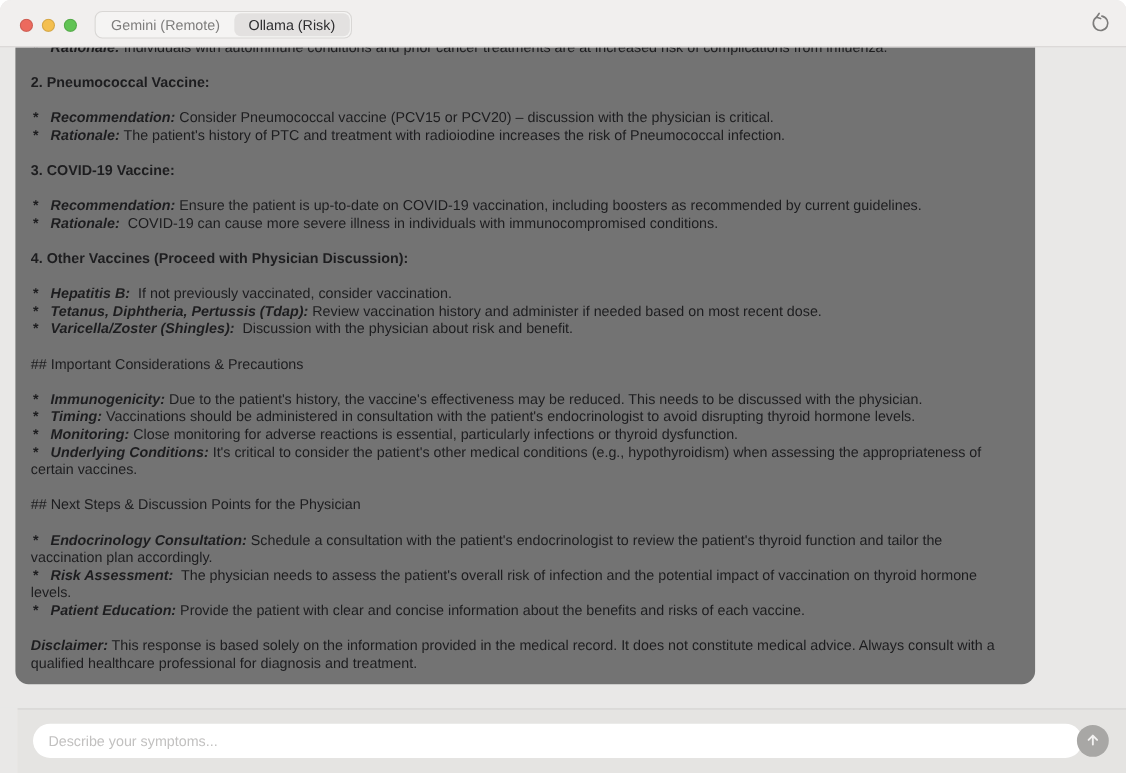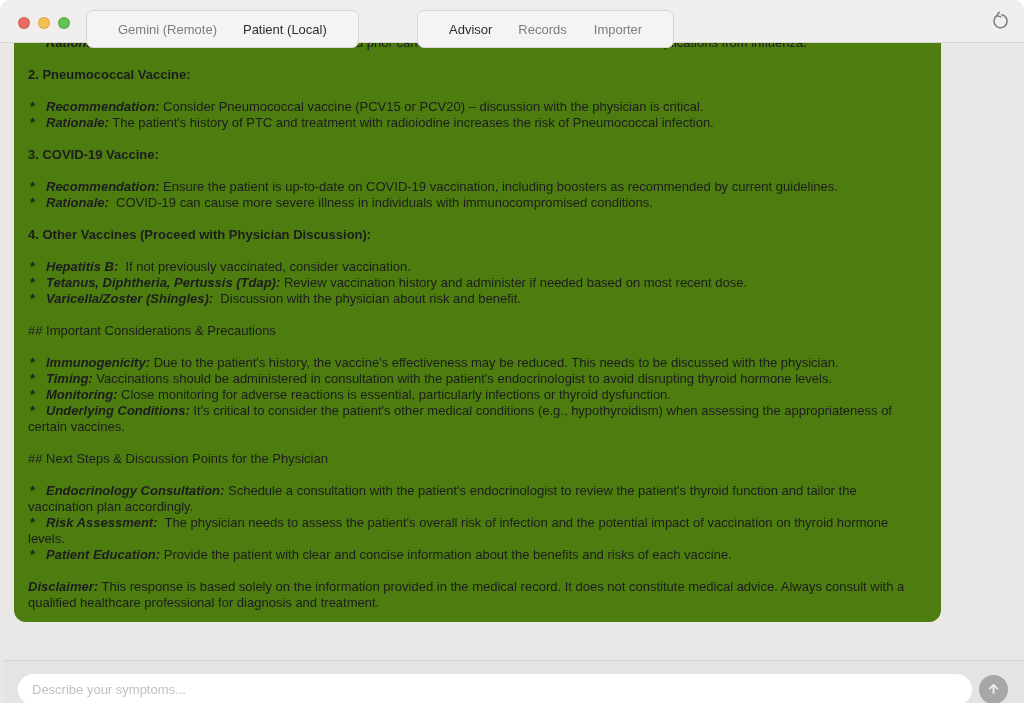--- a/index.html
+++ b/index.html
@@ -7,64 +7,59 @@
   body { font-family:"Liberation Sans", sans-serif; }
   .window { position:relative; width:1024px; height:703px; background:#e9e8e7; overflow:hidden; border-radius:10px 10px 0 0; }
 
   
   .toolbar { position:absolute; top:0; left:0; right:0; height:43px; background:#f1efee; border-bottom:1px solid #d6d4d3; z-index:5; }
   .traffic { position:absolute; top:17px; width:12px; height:12px; border-radius:50%; border:0.5px solid rgba(0,0,0,0.12); }
   .t-close { left:18px; background:#ec6a5e; }
   .t-min   { left:38px; background:#f4bf4f; }
   .t-zoom  { left:58px; background:#61c354; }
 
-  .seg { position:absolute; top:10px; height:25px; display:flex; align-items:stretch; background:#f5f4f3; border:1px solid #d9d7d5; border-radius:7px; padding:18px; }
+  .seg { position:absolute; top:10px; height:25px; display:flex; align-items:stretch; background:#f5f4f3; border:1px solid #d9d7d5; border-radius:7px; padding:1px; }
   .seg-models { left:86px; }
   .seg-nav { left:417px; }
   .seg-item { display:flex; align-items:center; padding:0 13px; font-size:13px; color:#7e7d7c; border-radius:6px; white-space:nowrap; cursor:default; }
   .seg-item.selected { background:#e3e1e0; color:#2d2d2f; }
   .seg-item.divided { border-left:1px solid #e0dedd; border-radius:0 6px 6px 0; }
 
   .refresh-btn { position:absolute; top:10px; right:12px; width:24px; height:24px; background:none; border:none; display:flex; align-items:center; justify-content:center; }
 
   
   .main { position:absolute; top:43px; left:0; right:0; bottom:60px; background:#e9e8e7; }
-  .card { position:absolute; left:14px; top:0; width:927px; height:579px; background:#4d7c0f; border-radius:0 0 12px 12px; overflow:hidden; padding:0 20px 0 14px; }
+  .card { position:absolute; left:14px; top:0; width:927px; height:579px; background:#737373; border-radius:0 0 12px 12px; overflow:hidden; padding:0 20px 0 14px; }
   .card-inner { margin-top:-8px; font-size:13px; line-height:16px; color:#1d1d1f; white-space:pre-wrap; }
   .block { margin-top:16px; }
   .block:first-child { margin-top:0; }
   .block.heading { font-weight:700; }
   .bullet-item .marker { display:inline-block; width:18px; padding-left:2px; font-weight:700; }
   .b { font-weight:700;font-style:italic; }
   .i { }
 
   
-  .composer-bar { position:absolute; left:4px; right:0; bottom:0; height:43px; background:#e5e4e2; border-top:1px solid #d4d2d1; }
+  .composer-bar { position:absolute; left:16px; right:0; bottom:0; height:59px; background:#e5e4e2; border-top:1px solid #d4d2d1; }
   .composer-input { position:absolute; left:14px; top:13px; width:954px; height:31px; border:none; outline:none; background:#ffffff; border-radius:16px; padding:0 14px; font-size:13px; font-family:"Liberation Sans", sans-serif; color:#333; }
   .composer-input::placeholder { color:#c2c1c0; opacity:1; }
   .send-btn { position:absolute; right:16px; top:14px; width:29px; height:29px; border-radius:50%; background:#a8a7a5; border:none; display:flex; align-items:center; justify-content:center; }
 </style>
 </head>
 <body>
 
 <div class="window">
 
   <div class="toolbar">
     <span class="traffic t-close"></span>
     <span class="traffic t-min"></span>
     <span class="traffic t-zoom"></span>
 
     <div class="seg seg-models">
         <div class="seg-item">Gemini (Remote)</div>
-        <div class="seg-item selected">Patient (Local)</div>
-      </div>
-    <div class="seg seg-nav">
-        <div class="seg-item selected">Advisor</div>
-        <div class="seg-item">Records</div>
-        <div class="seg-item divided">Importer</div>
+        <div class="seg-item selected">Ollama (Risk)</div>
       </div>
 
     <button class="refresh-btn">
       <span>
         <svg width="20" height="20" viewBox="0 0 20 20">
           <path d="M 7.1 4.5 A 6.6 6.6 0 1 0 11.7 3.65" fill="none" stroke="#7d7c7b" stroke-width="1.5" stroke-linecap="round"></path>
           <path d="M 9.2 1.2 L 6.8 4.6 L 10.6 5.9" fill="none" stroke="#7d7c7b" stroke-width="1.5" stroke-linecap="round" stroke-linejoin="round"></path>
         </svg>
       </span>
     </button>

